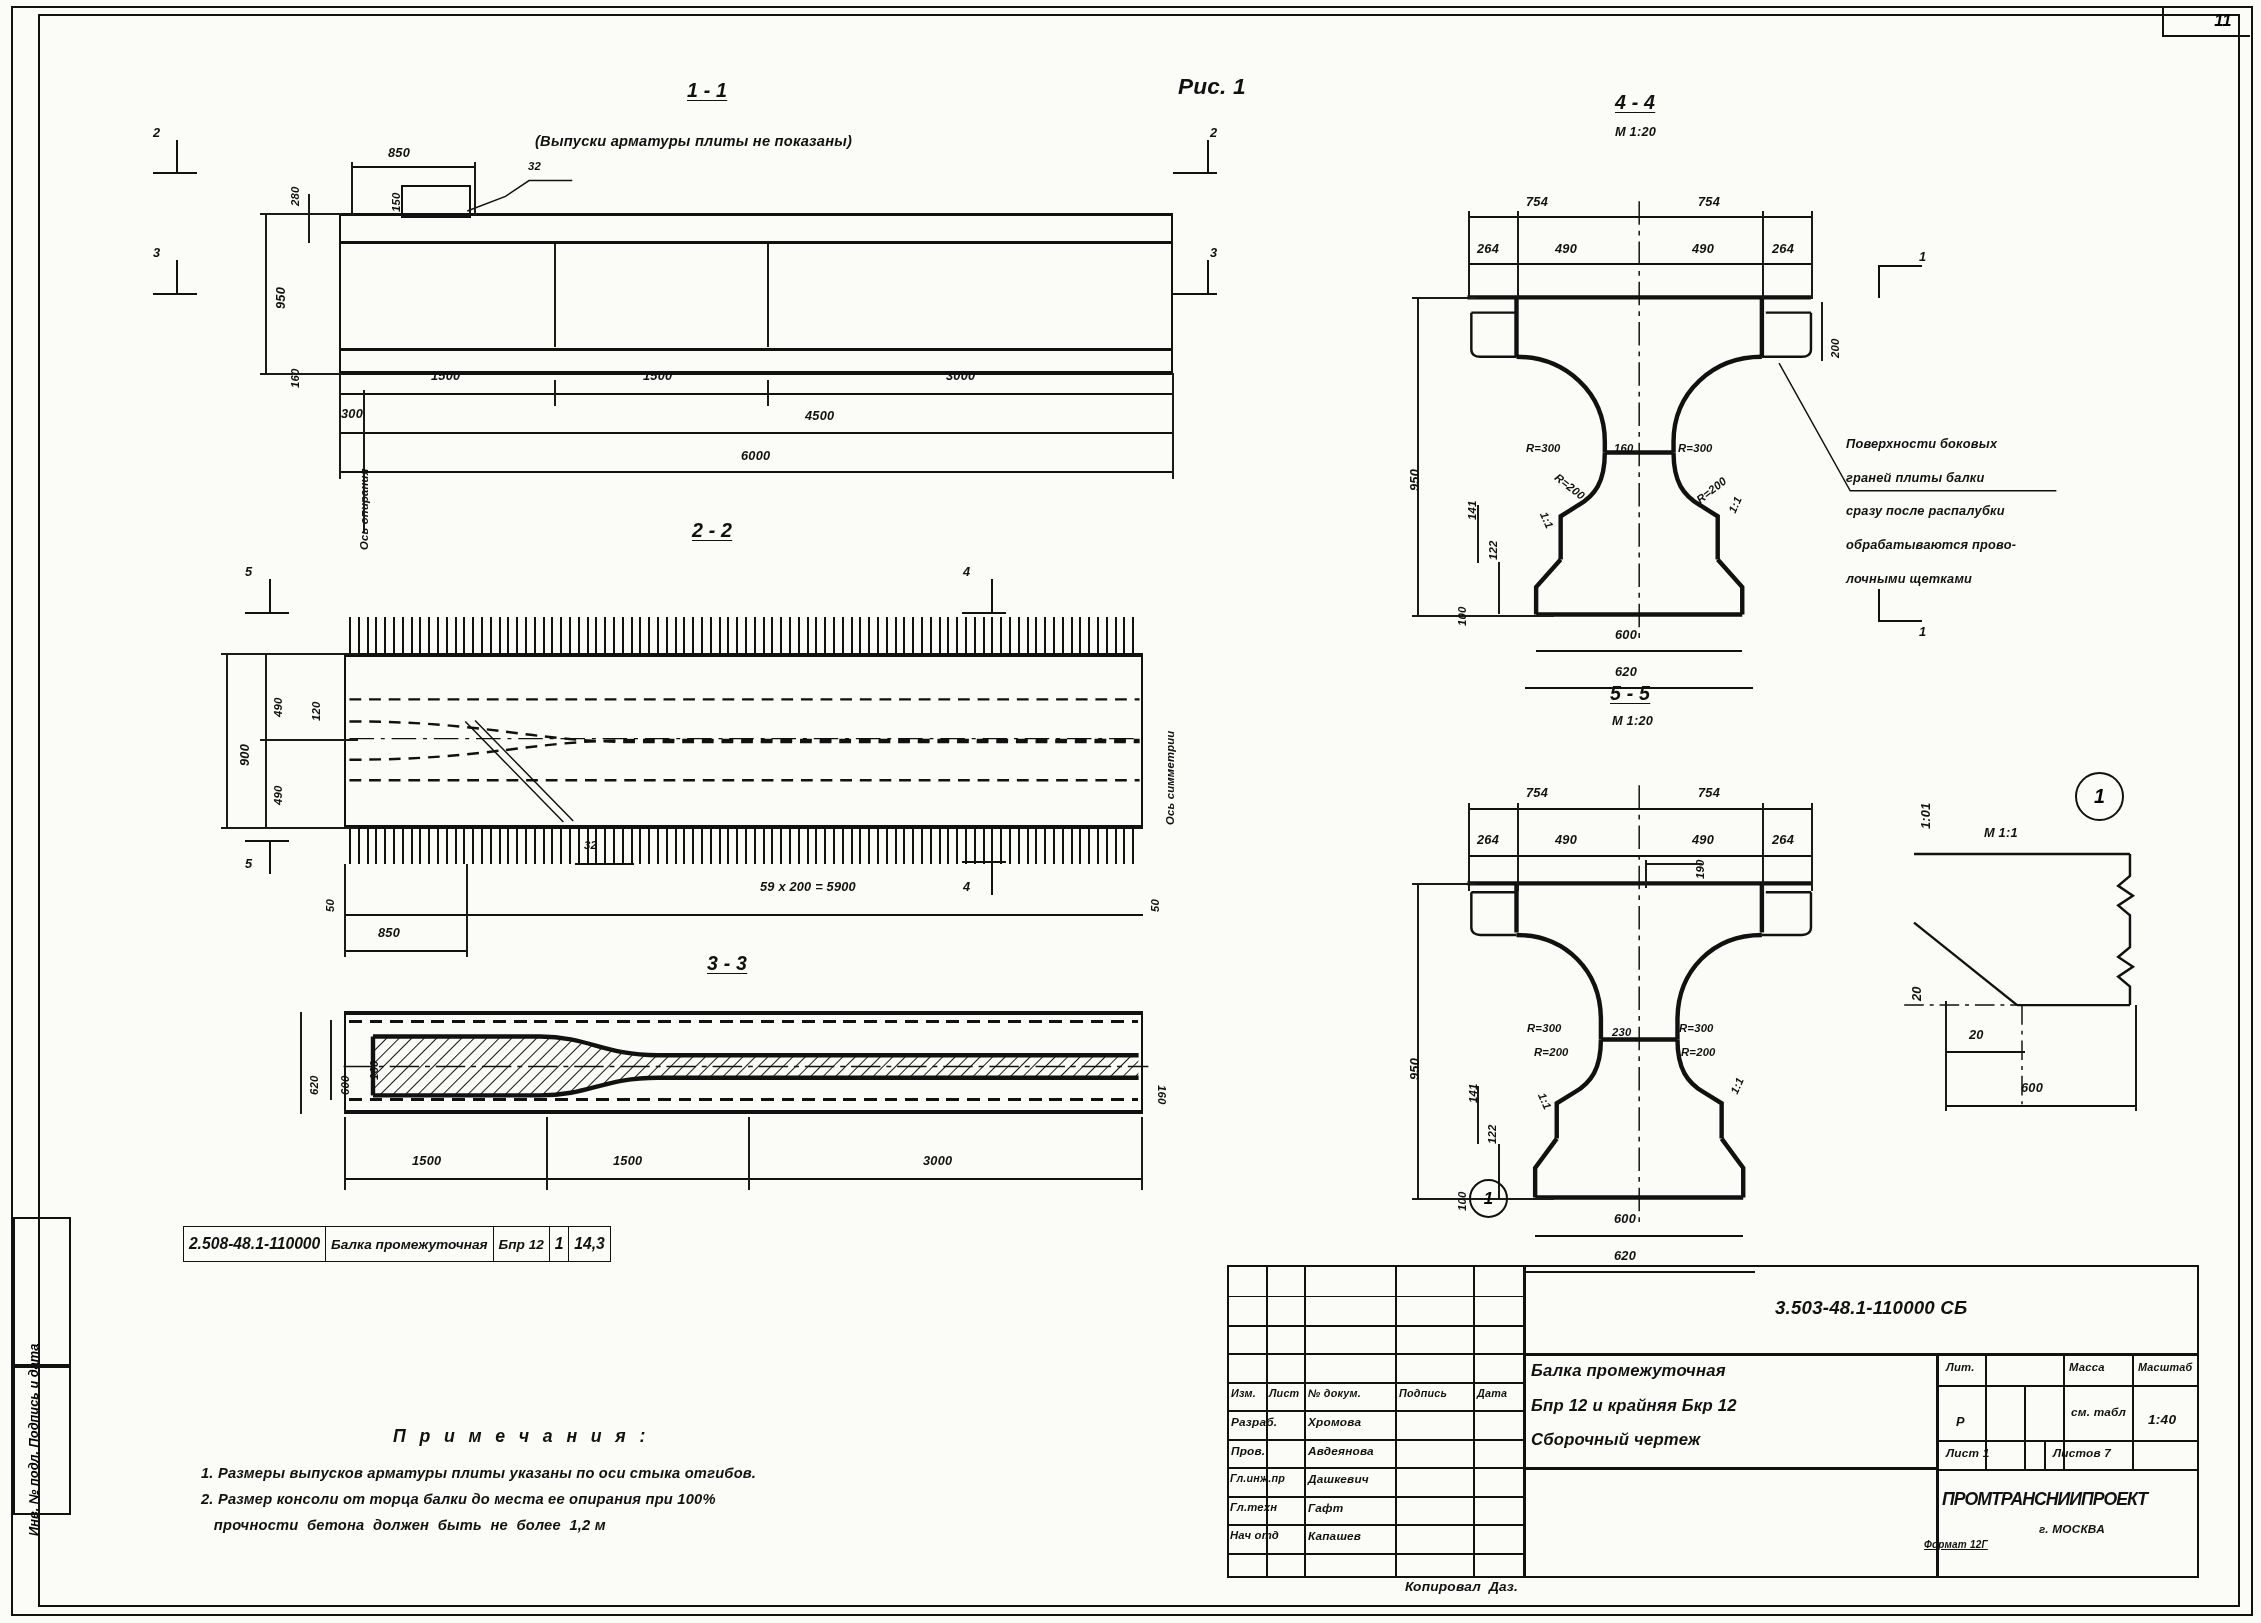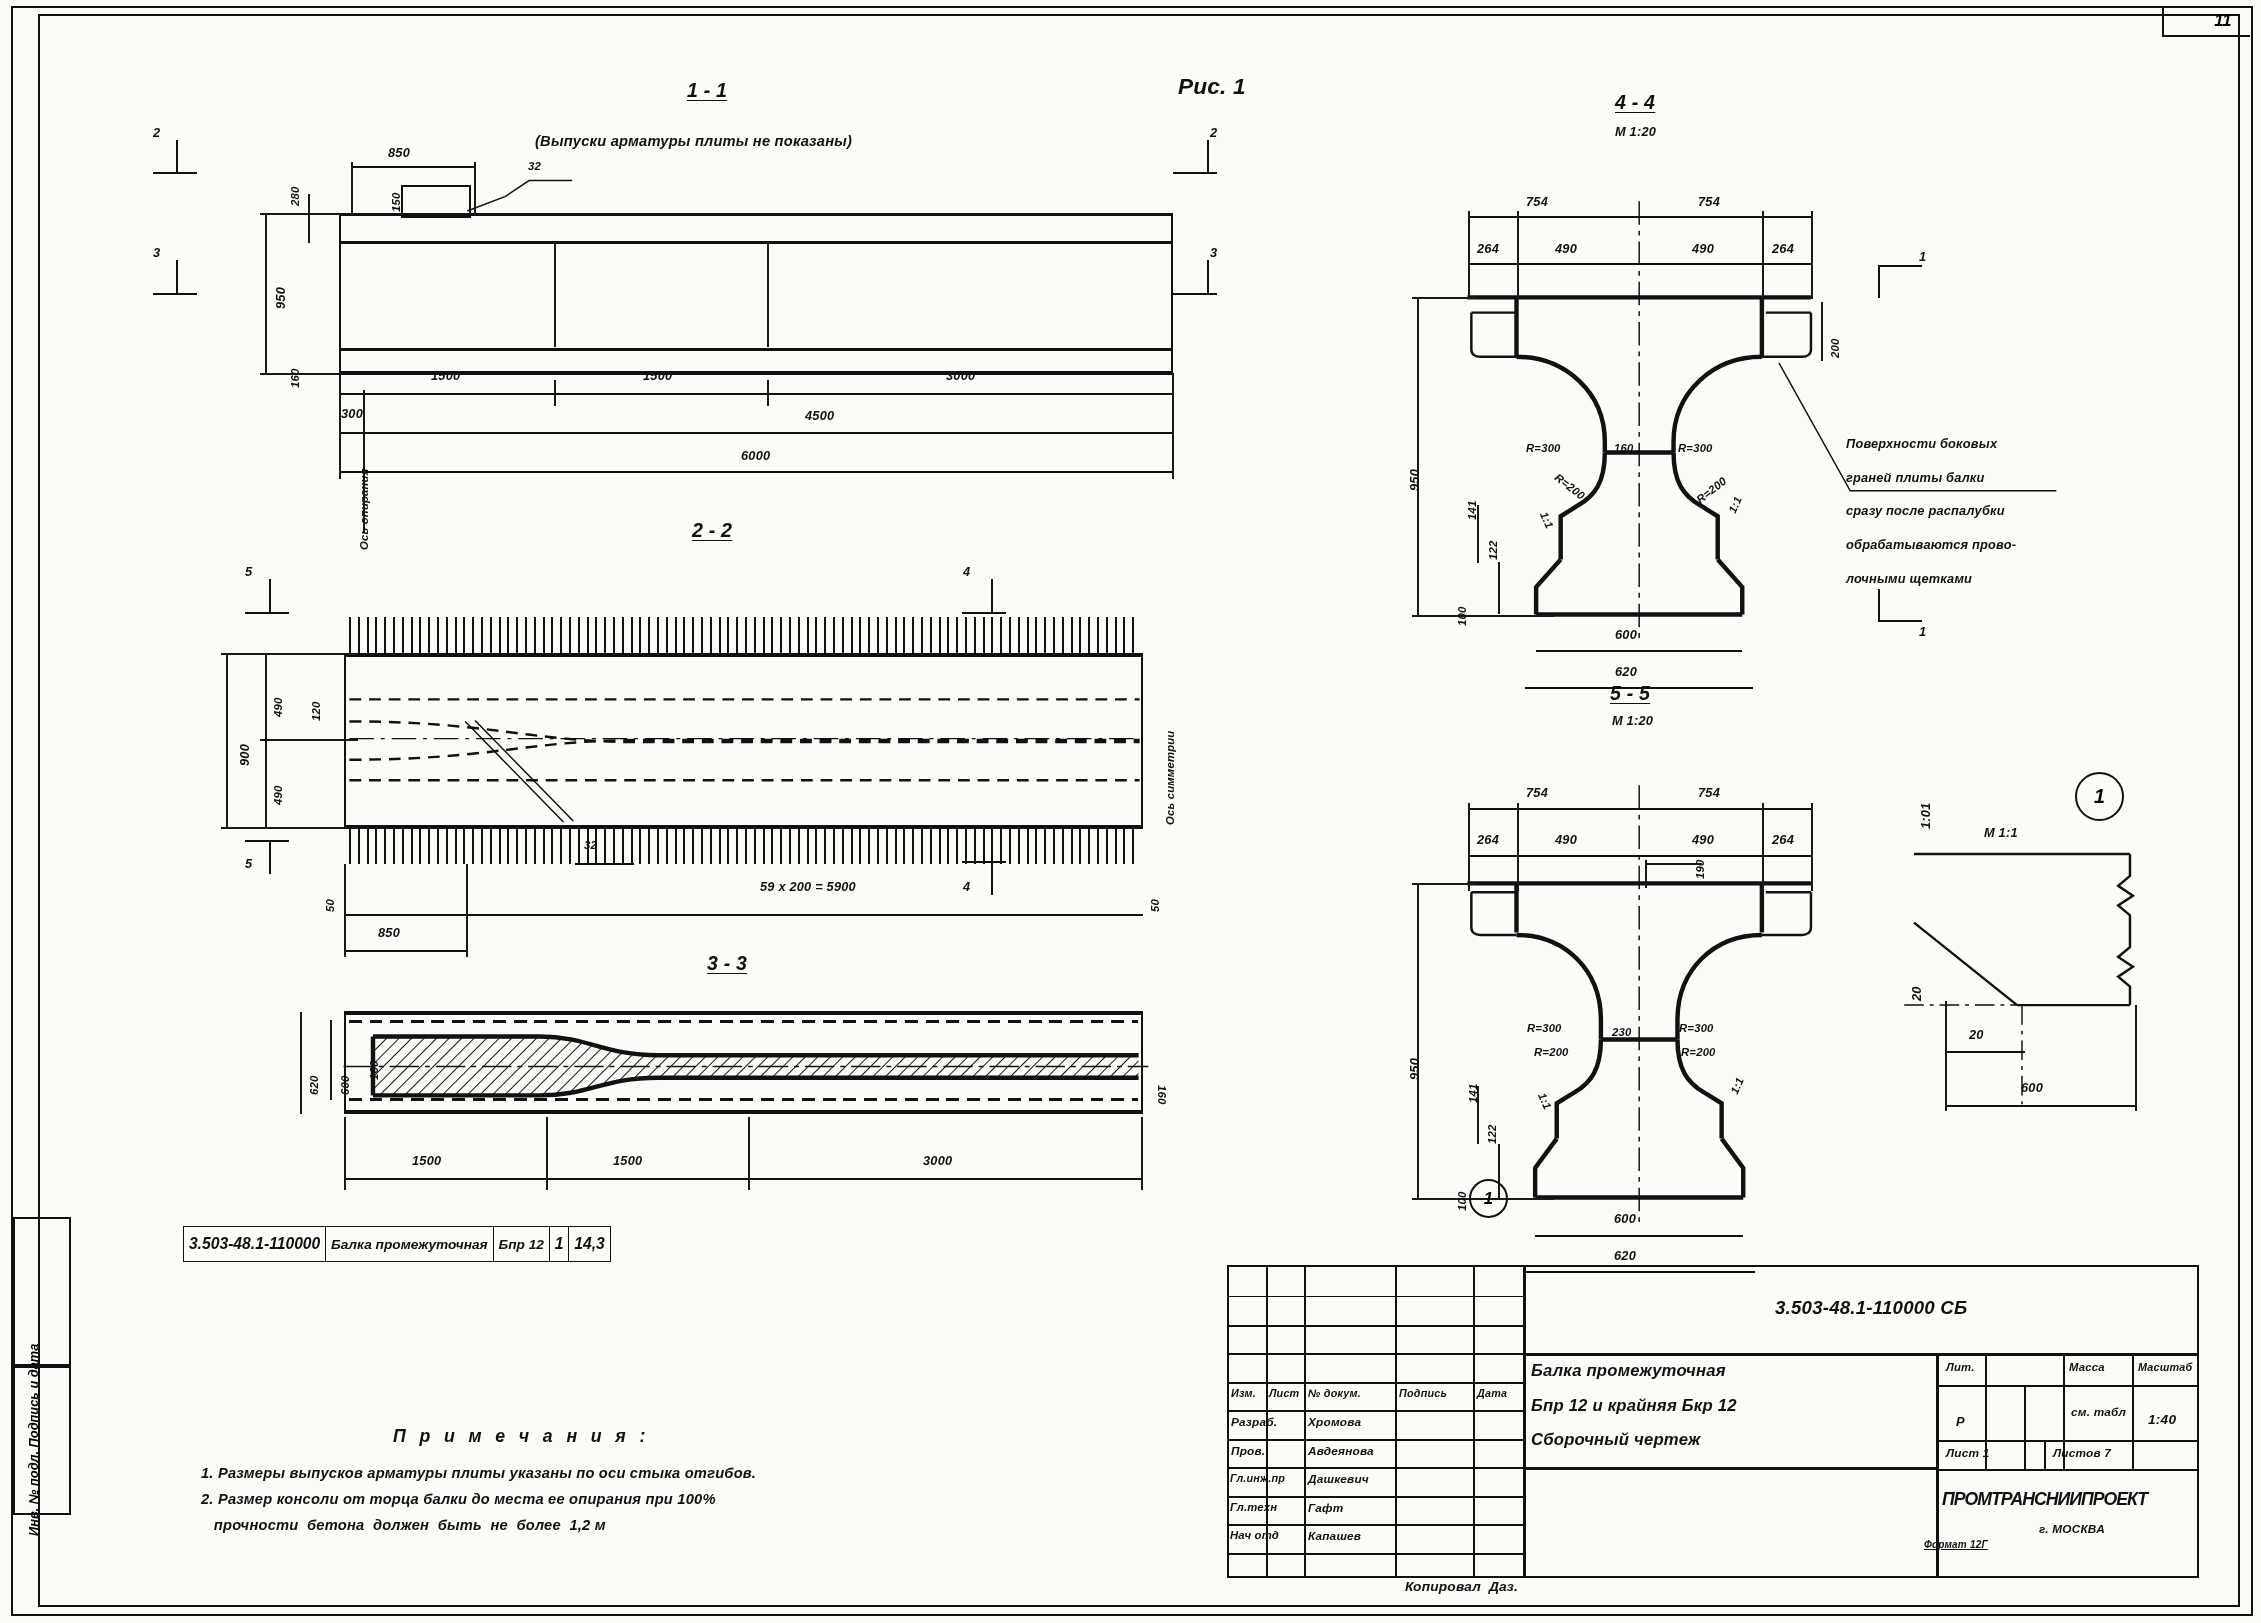--- a/index.html
+++ b/index.html
@@ -400,21 +400,21 @@
   <div class="ln hl" style="left:1945px;top:1051px;width:80px;height:2px;"></div>
   <div class="lbl dim" style="left:1969px;top:1027px;">20</div>
   <div class="ln hl" style="left:1945px;top:1105px;width:191px;height:2px;"></div>
   <div class="lbl dim" style="left:2021px;top:1080px;">600</div>
   <div class="ln vl thin" style="left:1945px;top:1001px;height:110px;width:1.5px;"></div>
   <div class="ln vl thin" style="left:2135px;top:1005px;height:106px;width:1.5px;"></div>
 
   <table class="spec" style="left:183px;top:1226px;">
     <tbody>
     <tr class="row">
-      <td style="text-align:center;">3.503-48.1-110000</td>
+      <td style="text-align:center;">2.508-48.1-110000</td>
       <td style="font-size:13.7px;">Балка промежуточная</td>
       <td style="text-align:center;font-size:13.7px;">Бпр 12</td>
       <td style="text-align:center;">1</td>
       <td style="text-align:center;">14,3</td>
     </tr>
   </tbody>
     </table>
 
   <div class="lbl note-h" style="left:393px;top:1426px;">П р и м е ч а н и я :</div>
   <div class="lbl note-l" style="left:201px;top:1465px;">1. Размеры выпусков арматуры плиты указаны по оси стыка отгибов.</div>

